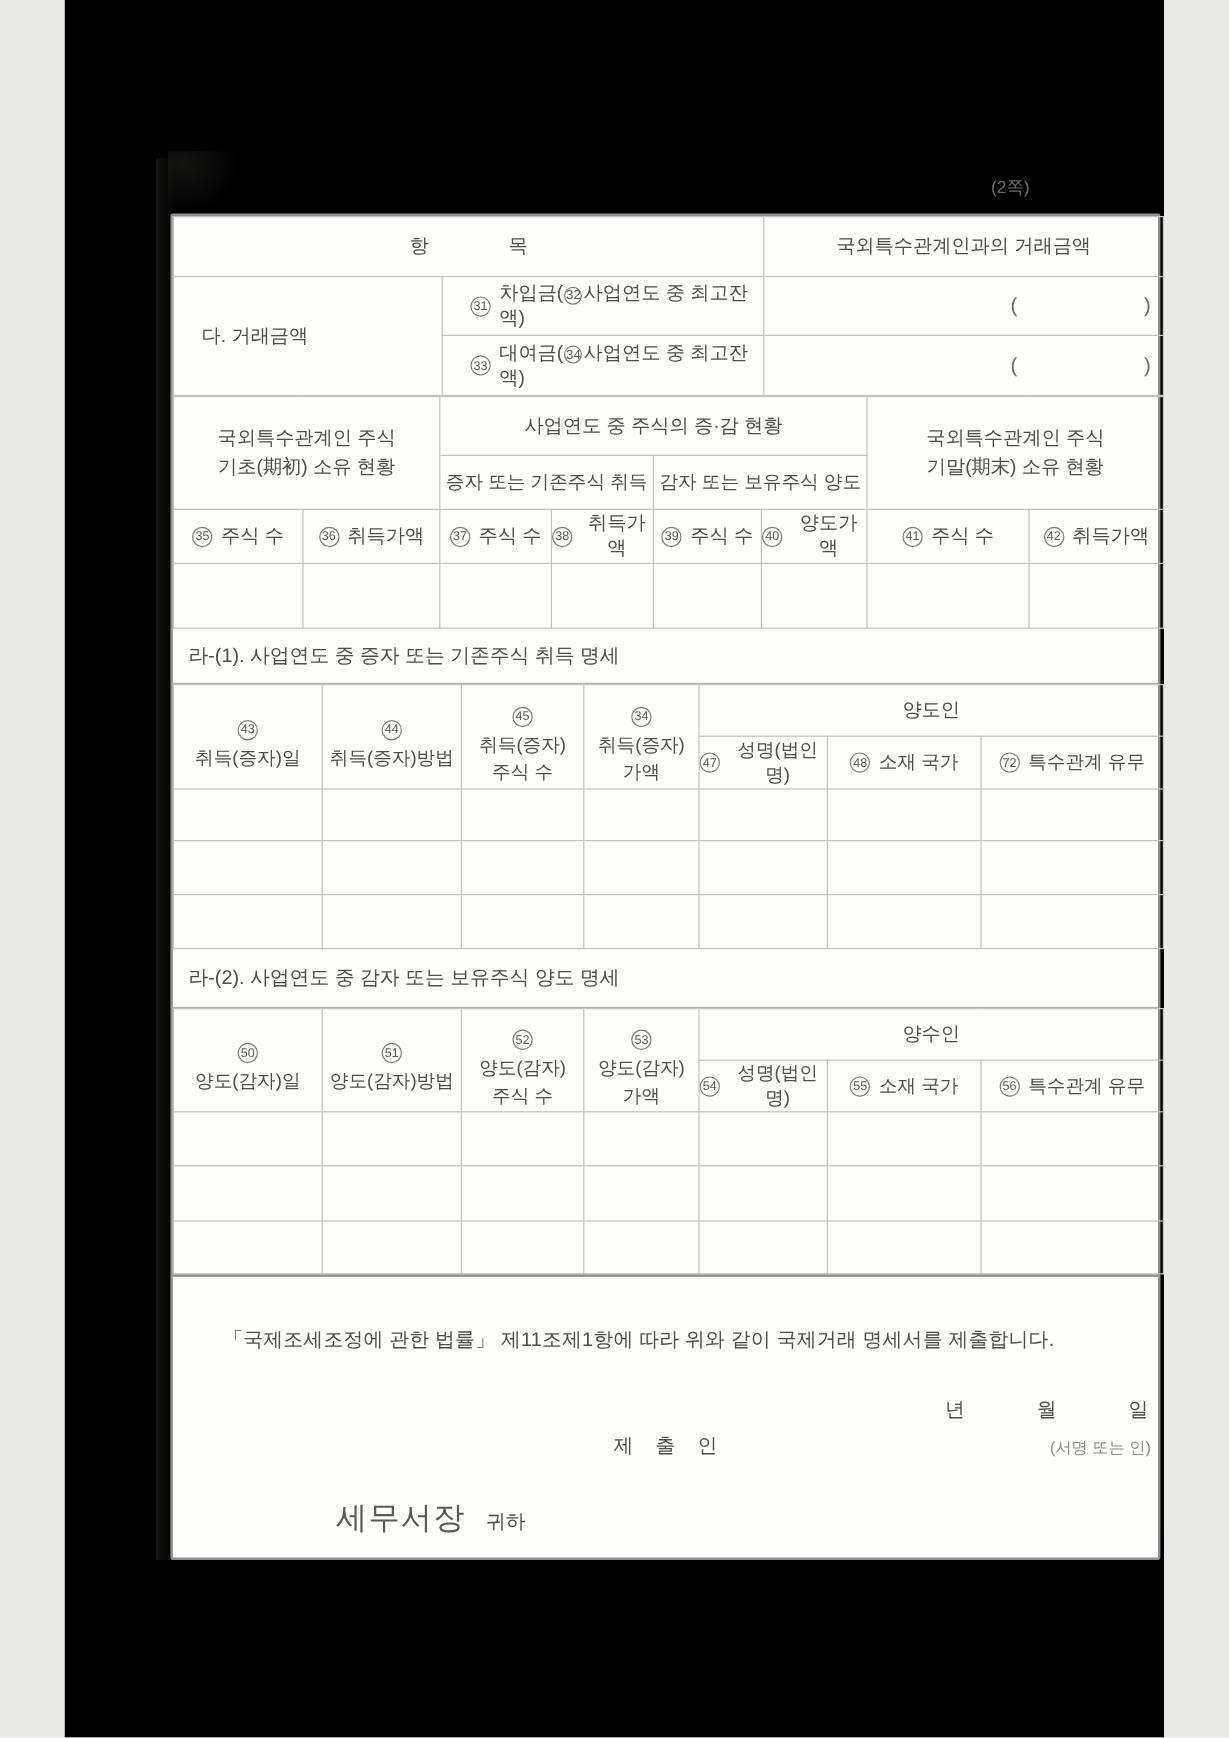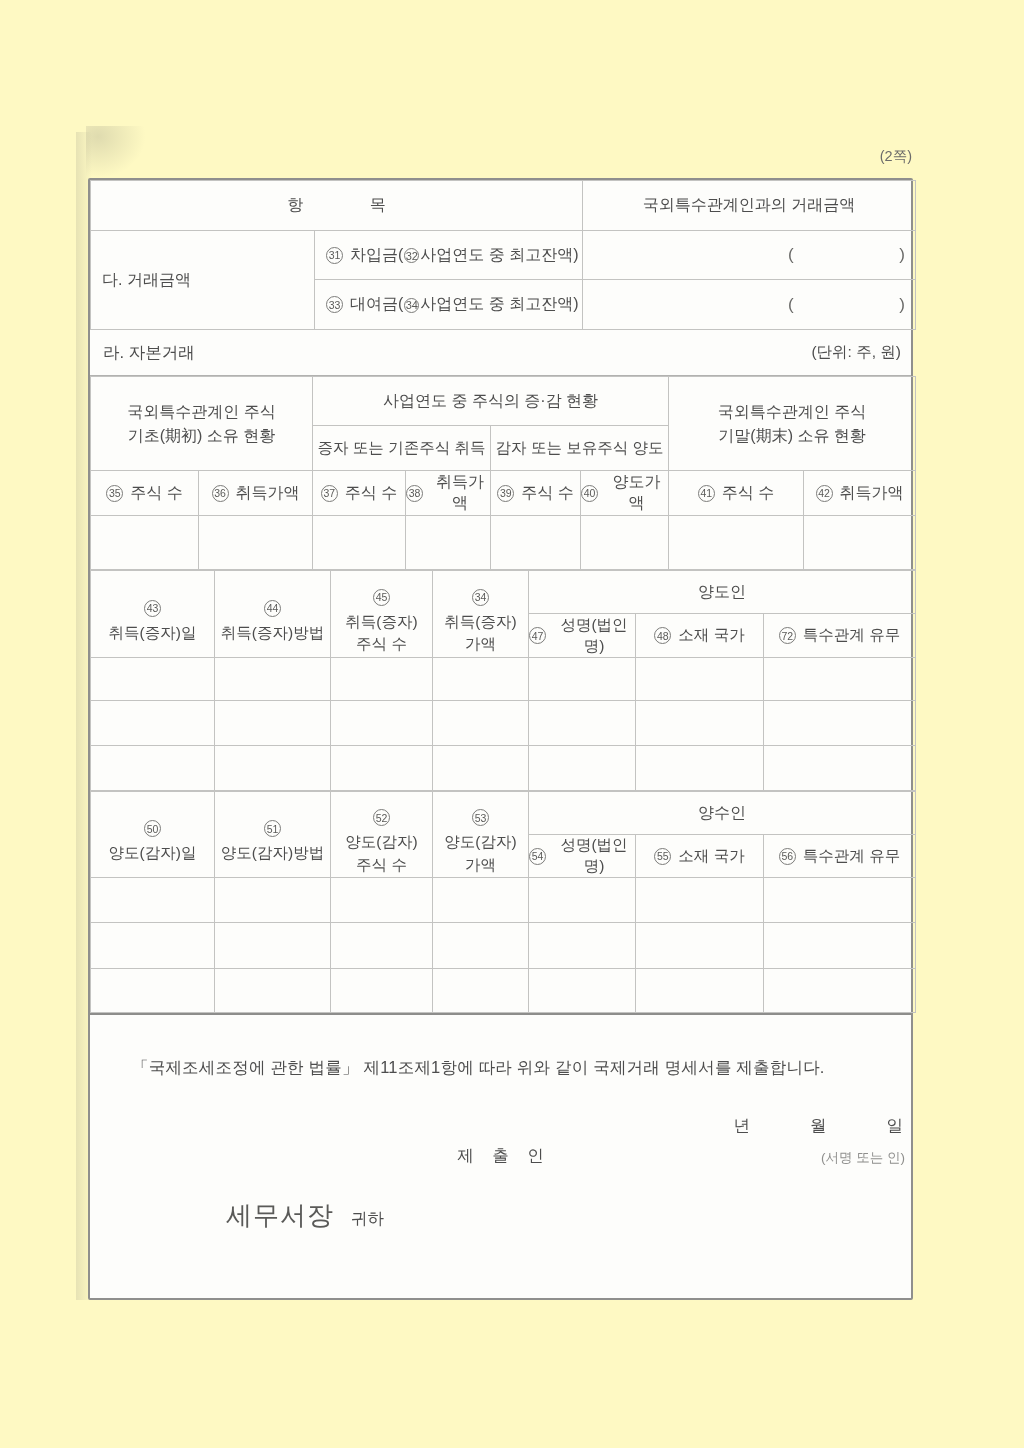--- a/index.html
+++ b/index.html
@@ -1,18 +1,18 @@
 <!DOCTYPE html>
 <html><head>
 <meta charset="utf-8">
 <style>
   html,body { margin:0; padding:0; background:#e9e9e7; }
   .page {
-    position:relative; width:1024px; height:1448px; margin:0 auto;
-    background:#fef9c3; overflow:hidden;
+    position:relative; width:916px; height:1448px; margin:0 auto;
+    background:#000000; overflow:hidden;
     font-family:"Liberation Sans", sans-serif; color:#4d4d4d;
   }
   
   .shade-left { position:absolute; left:76px; top:132px; width:16px; height:1168px;
     background:linear-gradient(to right, rgba(110,110,105,0.16), rgba(110,110,105,0)); }
   .smudge-tl { position:absolute; left:86px; top:126px; width:60px; height:52px;
     background:radial-gradient(ellipse at 20% 20%, rgba(100,100,95,0.20), transparent 70%); }
 
   .page-marker { position:absolute; top:147px; right:112px; font-size:14.5px; color:#6c6c6a; }
 
@@ -29,21 +29,21 @@
 
   
   .cnum { display:inline-flex; align-items:center; justify-content:center;
     box-sizing:border-box; border:1px solid #7c7c7a; border-radius:50%;
     color:#5a5a58; flex:none; }
   .cn17 { width:17px; height:17px; font-size:10.5px; }
   .cn15 { width:15px; height:15px; font-size:11px; margin:0 1px -2px 1px; display:inline-flex; }
   .blk  { margin:16px auto 5px auto; display:flex; }
 
   .cwrap { display:inline-flex; align-items:center; gap:7px; }
-  .left-pad { text-align:left; padding-left:11px;margin-top:36px; }
+  .left-pad { text-align:left; padding-left:23px;margin-top:36px; }
   .hline { display:block; line-height:1.45; }
   .gap-item { word-spacing:62px;text-align:center; }
   .amt { }
   .amt .inner { display:flex; justify-content:space-between; padding:0 10px 0 205px;
     font-size:17px; color:#6a6a68; }
 
   .decl { position:relative; box-sizing:border-box; height:198px;
     border-top:2px solid #8d8d8b; font-size:16.5px; }
   .decl .statement { position:absolute; left:42px; top:42px; letter-spacing:0.2px; }
   .decl .dateline { position:absolute; right:4px; top:100px; display:flex; gap:60px;
@@ -107,24 +107,20 @@
         <td class="amt">
           <div class="inner">
                 <span>(</span>
                 <span>)</span>
               </div>
         </td>
       </tr>
     </tbody>
       </table>
 
-    <div class="sec-label" style="height:46px">
-      <span>라. 자본거래</span>
-      <span class="sub">(단위: 주, 원)</span>
-    </div>
 
     <table>
       <colgroup>
         <col style="width:108px">
           <col style="width:114px">
           <col style="width:93px">
           <col style="width:85px">
         <col style="width:90px">
           <col style="width:88px">
           <col style="width:135px">
@@ -186,20 +182,23 @@
         <td></td>
             <td></td>
         <td></td>
             <td></td>
         <td></td>
             <td></td>
       </tr>
     </tbody>
       </table>
 
+    <div class="sec-label" style="height:46px">
+      <span>라-(1). 사업연도 중 증자 또는 기존주식 취득 명세</span>
+    </div>
 
     <table>
       <colgroup>
         <col style="width:124px">
           <col style="width:116px">
           <col style="width:102px">
           <col style="width:96px">
         <col style="width:107px">
           <col style="width:128px">
           <col style="width:152px">
@@ -265,20 +264,23 @@
             <td></td>
             <td></td>
             <td></td>
             <td></td>
             <td></td>
             <td></td>
           </tr>
     </tbody>
       </table>
 
+    <div class="sec-label" style="height:49px">
+      <span>라-(2). 사업연도 중 감자 또는 보유주식 양도 명세</span>
+    </div>
 
     <table>
       <colgroup>
         <col style="width:124px">
           <col style="width:116px">
           <col style="width:102px">
           <col style="width:96px">
         <col style="width:107px">
           <col style="width:128px">
           <col style="width:152px">

